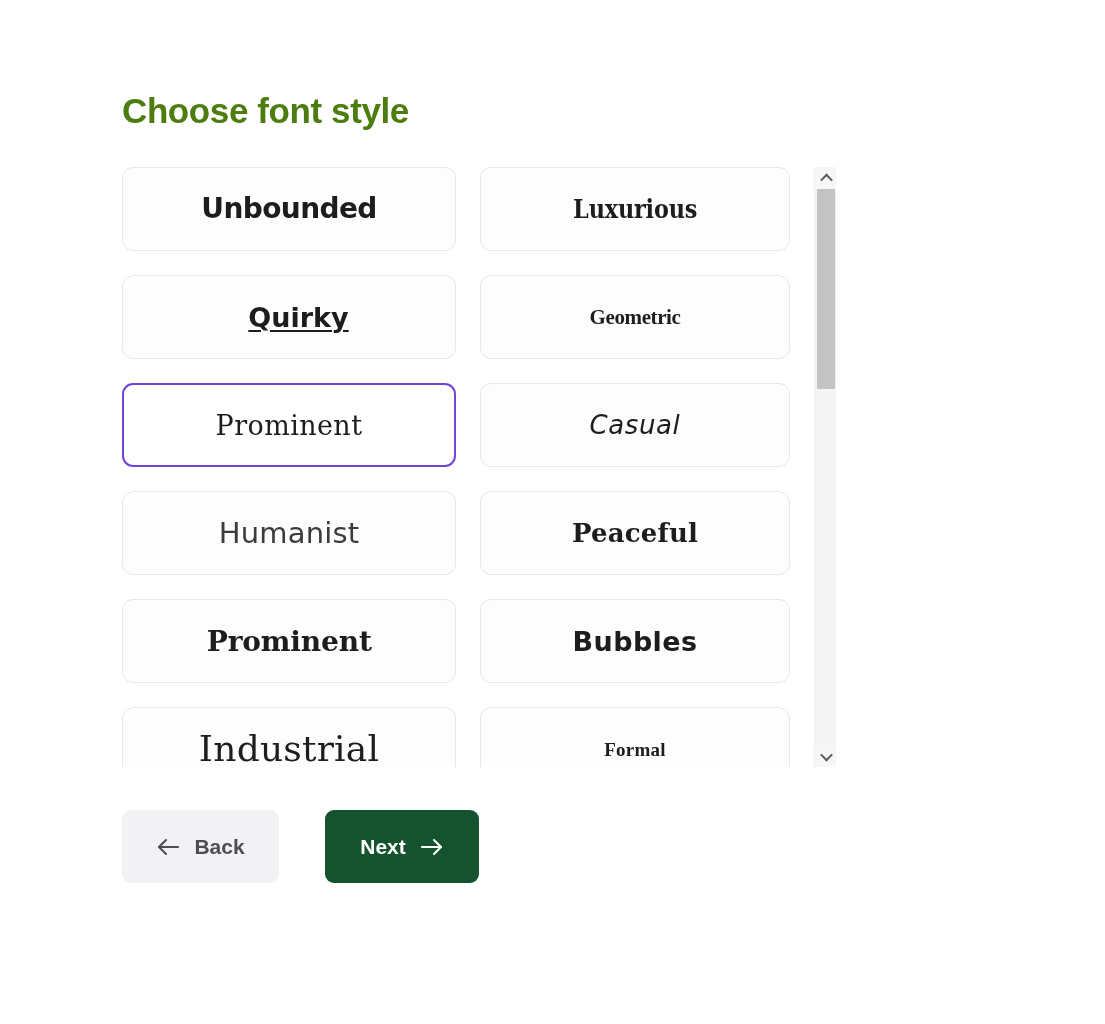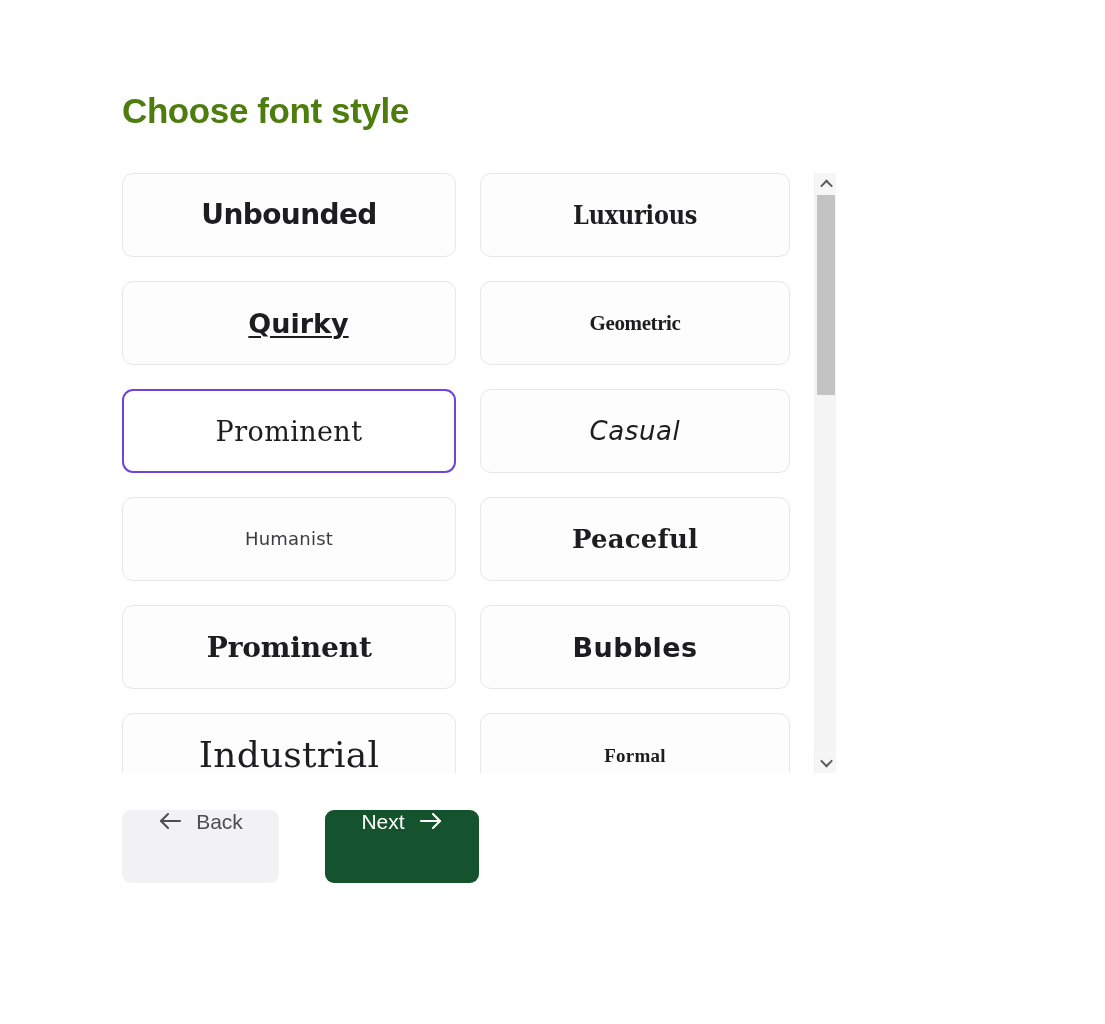--- a/index.html
+++ b/index.html
@@ -27,21 +27,21 @@
     letter-spacing: -0.4px;
     color: #4d7c0f;
     line-height: 1.15;
     white-space: nowrap;
   }
 
   
   .style-scroll-region {
     position: absolute;
     left: 122px;
-    top: 173px;
+    top: 167px;
     width: 714px;
     height: 600px;
     overflow: hidden;
   }
   .style-viewport {
     position: absolute;
     left: 0;
     top: 0;
     width: 692px;
     height: 600px;
@@ -80,21 +80,21 @@
     white-space: nowrap;
   }
 
   
   .f-unbounded  { font-family: "DejaVu Sans", sans-serif;        font-weight: 700; letter-spacing: -0.6px; font-size: 28px; }
   .f-luxurious  { font-family: "DejaVu Serif", serif;            font-weight: 700; letter-spacing: -0.2px; font-size: 26px; transform: scaleX(0.86); }
   .f-quirky     { font-family: "DejaVu Sans", sans-serif;        font-weight: 700; font-size: 27px; text-decoration: underline; text-underline-offset: 3px; text-decoration-thickness: 2px; margin-left: 19px; }
   .f-geometric  { font-family: Liberation Serif, serif;    font-weight: 700; letter-spacing: -0.4px; font-size: 21px; }
   .f-bohemian   { font-family: "DejaVu Serif", serif;            font-weight: 400; font-size: 27px; letter-spacing: 0.4px; }
   .f-casual     { font-family: "DejaVu Sans", sans-serif;        font-weight: 400; font-size: 26px; font-style: italic; letter-spacing: 0.6px; }
-  .f-humanist   { font-family: "DejaVu Sans", sans-serif;        font-weight: 400; font-size: 18px; color: #3c3c40; letter-spacing: 0.2px; }
+  .f-humanist   { font-family: "DejaVu Sans", sans-serif;        font-weight: 400; font-size: 29px; color: #3c3c40; letter-spacing: 0.2px; }
   .f-peaceful   { font-family: "DejaVu Serif", serif;            font-weight: 700; font-size: 26px; letter-spacing: 0.2px; }
   .f-prominent  { font-family: "DejaVu Serif", serif;            font-weight: 700; font-size: 27px; letter-spacing: -0.2px; transform: scaleX(1.04); }
   .f-bubbles    { font-family: "DejaVu Sans", sans-serif;        font-weight: 700; font-size: 27px; letter-spacing: 0.4px; }
   .f-industrial { font-family: "DejaVu Serif", serif;            font-weight: 400; font-size: 36px; letter-spacing: 0.2px; }
   .f-formal     { font-family: "Liberation Serif", serif;        font-weight: 700; font-size: 19px; letter-spacing: 0.2px; }
 
   
   .scrollbar {
     position: absolute;
     left: 692px;
@@ -145,29 +145,29 @@
   .footer {
     position: absolute;
     left: 122px;
     top: 810px;
     display: flex;
     align-items: center;
     gap: 46px;
   }
   .btn {
     display: inline-flex;
-    align-items: flex-start;
+    align-items: center;
     justify-content: center;
     gap: 14px;
     border: none;
     border-radius: 9px;
     cursor: pointer;
     font-family: "Liberation Sans", sans-serif;
     font-size: 21px;
-    font-weight: 400;
+    font-weight: 700;
     height: 73px;
   }
   .btn-back {
     background: #f2f2f4;
     color: #4d4d52;
     width: 157px;
   }
   .btn-next {
     background: #14532d;
     color: #ffffff;

